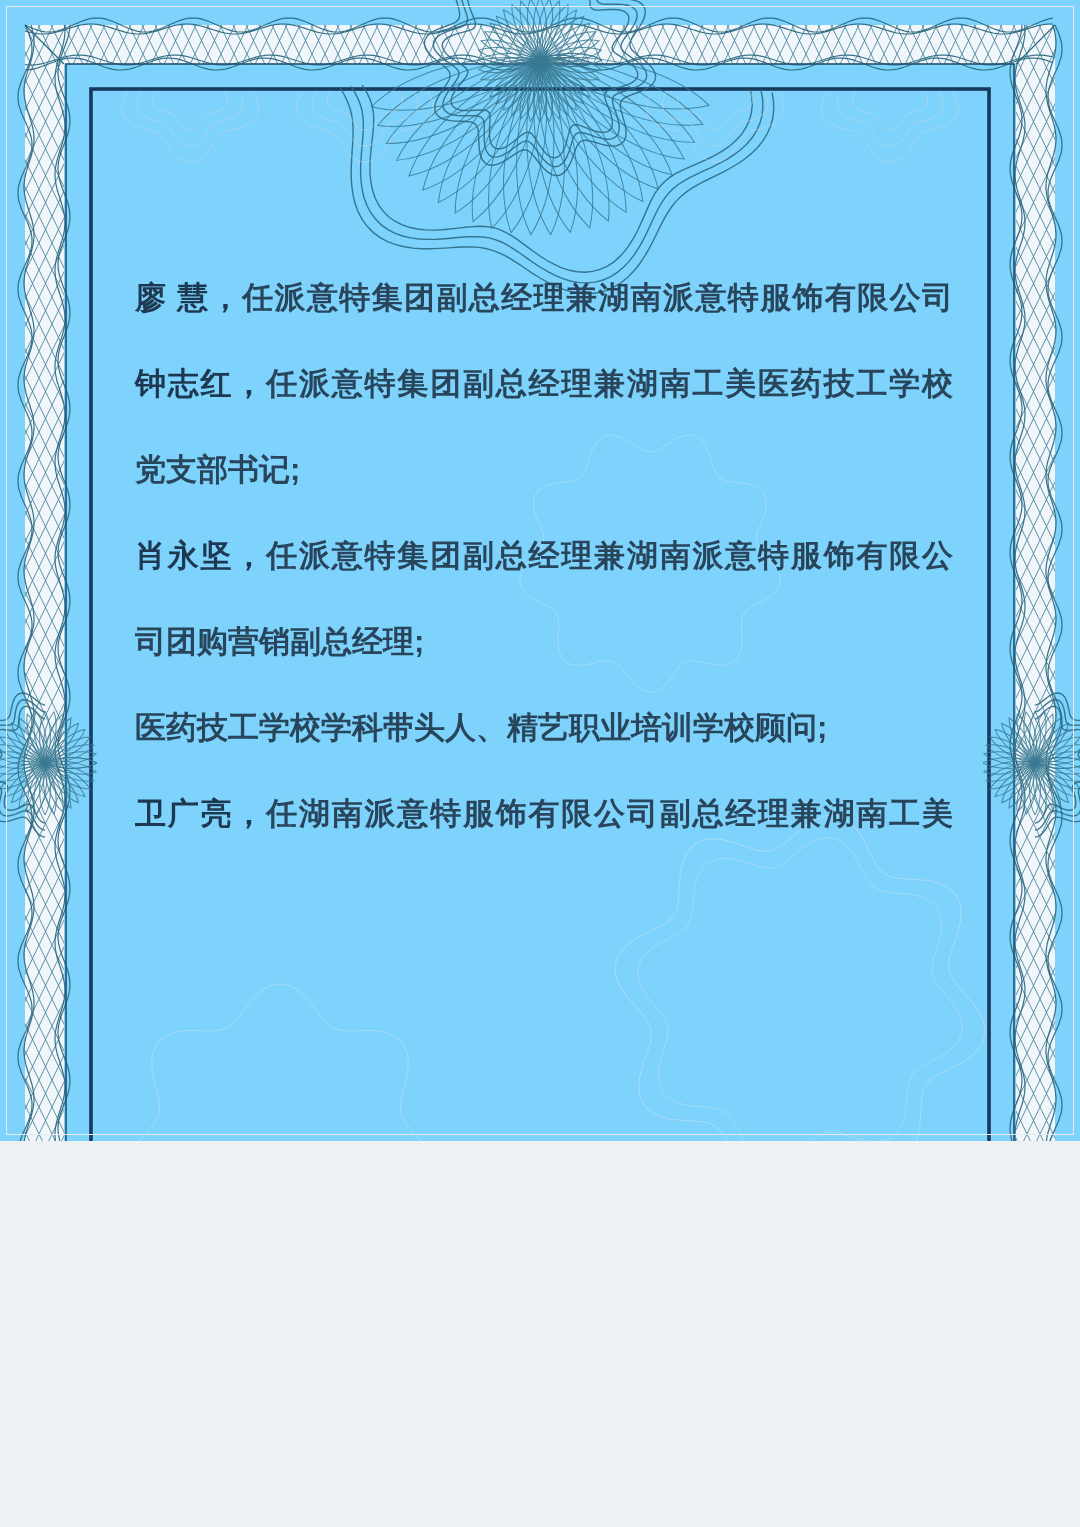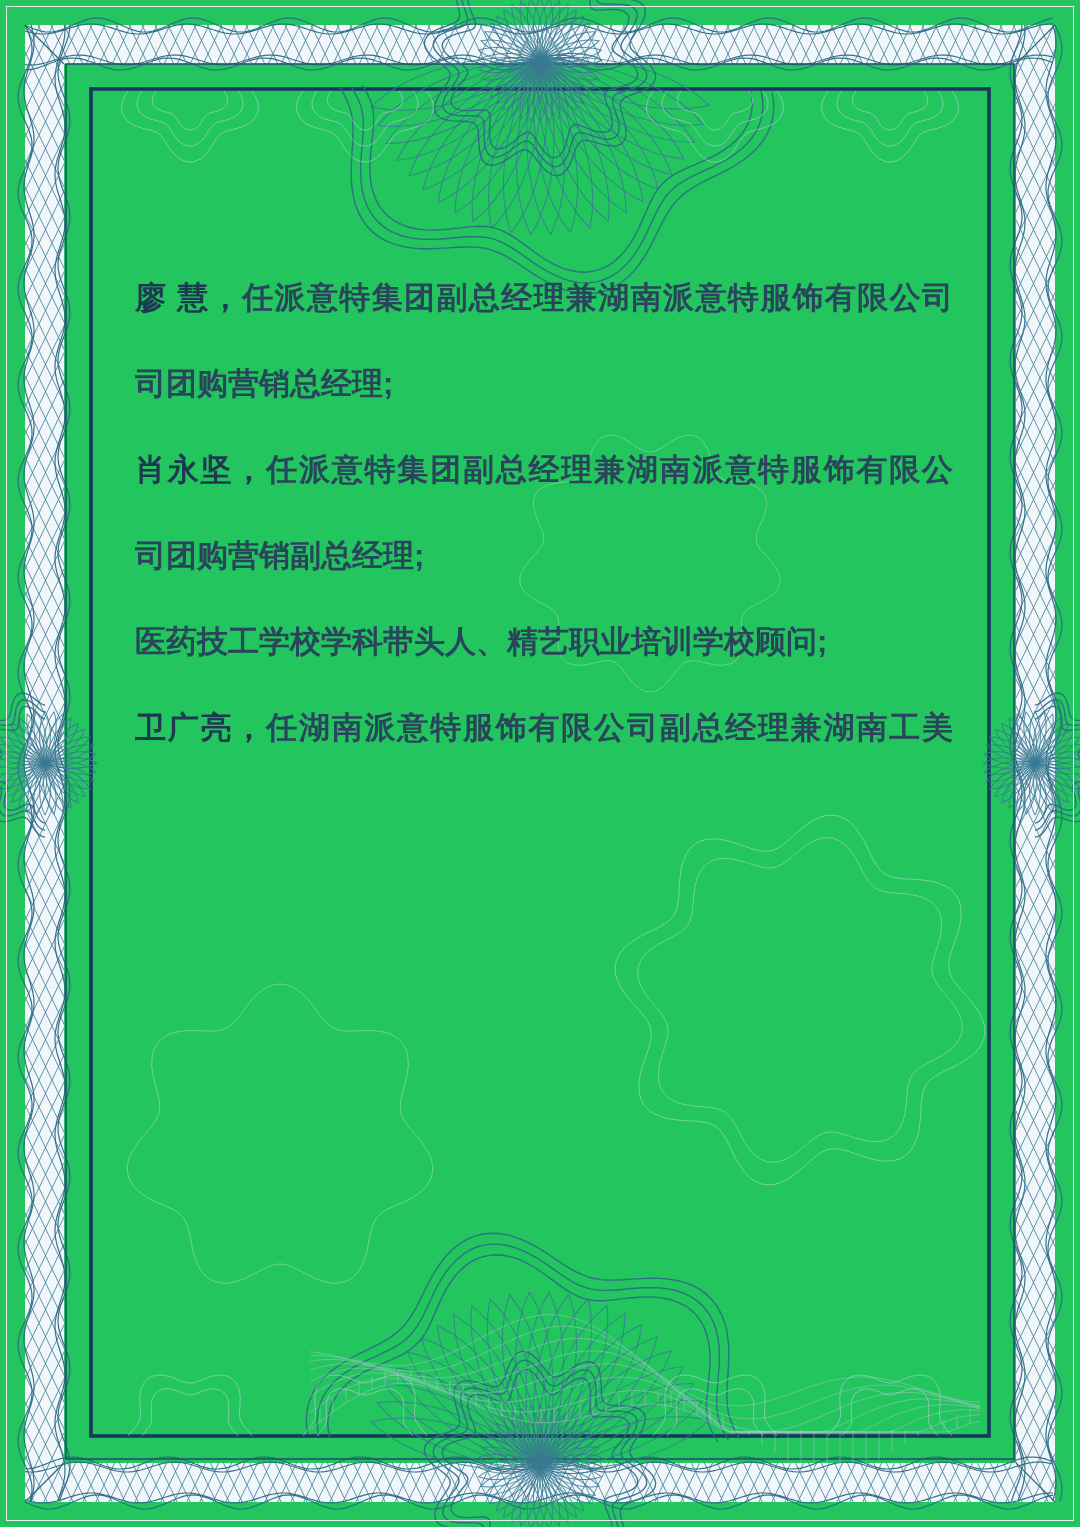--- a/index.html
+++ b/index.html
@@ -1,20 +1,20 @@
 <!DOCTYPE html>
 <html><head>
 <meta charset="utf-8">
 <style>
   html,body{margin:0;padding:0;background:#eef1f3;}
   .page{
     position:relative;
-    width:1080px;height:1527px;
+    width:1080px;height:1141px;
     margin:0 auto;
-    background:#22c55e;
+    background:#7dd3fc;
     overflow:hidden;
     font-family:"Liberation Sans","DejaVu Sans",sans-serif;
   }
   .page::after{
     content:"";position:absolute;inset:6px;
     border:1px solid #e7ebee;pointer-events:none;
   }
   #deco{position:absolute;inset:0;width:1080px;height:1527px;}
   .content{
     position:absolute;
@@ -392,23 +392,26 @@
       <path d="M420.0 1140.0 L423.8 1145.0 L427.2 1150.3 L429.9 1155.8 L431.8 1161.3 L432.7 1166.9 L432.5 1172.4 L431.2 1177.7 L428.8 1182.7 L425.5 1187.3 L421.2 1191.4 L416.3 1195.1 L410.9 1198.3 L405.3 1201.1 L399.7 1203.7 L394.3 1206.0 L389.3 1208.3 L384.8 1210.7 L381.0 1213.3 L377.7 1216.4 L375.2 1219.9 L373.2 1223.9 L371.6 1228.5 L370.4 1233.6 L369.3 1239.2 L368.2 1245.1 L366.9 1251.2 L365.2 1257.3 L363.0 1263.1 L360.3 1268.5 L356.9 1273.2 L352.9 1277.2 L348.4 1280.2 L343.3 1282.2 L337.8 1283.1 L332.1 1283.1 L326.2 1282.1 L320.2 1280.3 L314.4 1278.0 L308.8 1275.3 L303.4 1272.5 L298.2 1269.8 L293.4 1267.4 L288.8 1265.6 L284.3 1264.4 L280.0 1264.0 L275.7 1264.4 L271.2 1265.6 L266.6 1267.4 L261.8 1269.8 L256.6 1272.5 L251.2 1275.3 L245.6 1278.0 L239.8 1280.3 L233.8 1282.1 L227.9 1283.1 L222.2 1283.1 L216.7 1282.2 L211.6 1280.2 L207.1 1277.2 L203.1 1273.2 L199.7 1268.5 L197.0 1263.1 L194.8 1257.3 L193.1 1251.2 L191.8 1245.1 L190.7 1239.2 L189.6 1233.6 L188.4 1228.5 L186.8 1223.9 L184.8 1219.9 L182.3 1216.4 L179.0 1213.3 L175.2 1210.7 L170.7 1208.3 L165.7 1206.0 L160.3 1203.7 L154.7 1201.1 L149.1 1198.3 L143.7 1195.1 L138.8 1191.4 L134.5 1187.3 L131.2 1182.7 L128.8 1177.7 L127.5 1172.4 L127.3 1166.9 L128.2 1161.3 L130.1 1155.8 L132.8 1150.3 L136.2 1145.0 L140.0 1140.0 L144.0 1135.2 L147.8 1130.8 L151.4 1126.5 L154.5 1122.4 L156.9 1118.3 L158.6 1114.2 L159.5 1110.0 L159.7 1105.5 L159.2 1100.7 L158.1 1095.6 L156.7 1090.2 L155.1 1084.4 L153.7 1078.4 L152.5 1072.2 L151.8 1066.0 L151.8 1059.9 L152.7 1054.1 L154.4 1048.8 L157.1 1044.0 L160.7 1039.9 L165.1 1036.5 L170.2 1034.0 L175.9 1032.2 L182.0 1031.1 L188.2 1030.6 L194.5 1030.6 L200.6 1030.7 L206.5 1031.0 L211.9 1031.0 L216.9 1030.8 L221.5 1030.0 L225.6 1028.5 L229.4 1026.4 L232.9 1023.5 L236.3 1020.0 L239.6 1015.8 L243.1 1011.2 L246.7 1006.3 L250.5 1001.4 L254.7 996.7 L259.3 992.5 L264.1 988.9 L269.2 986.2 L274.6 984.6 L280.0 984.0 L285.4 984.6 L290.8 986.2 L295.9 988.9 L300.7 992.5 L305.3 996.7 L309.5 1001.4 L313.3 1006.3 L316.9 1011.2 L320.4 1015.8 L323.7 1020.0 L327.1 1023.5 L330.6 1026.4 L334.4 1028.5 L338.5 1030.0 L343.1 1030.8 L348.1 1031.0 L353.5 1031.0 L359.4 1030.7 L365.5 1030.6 L371.8 1030.6 L378.0 1031.1 L384.1 1032.2 L389.8 1034.0 L394.9 1036.5 L399.3 1039.9 L402.9 1044.0 L405.6 1048.8 L407.3 1054.1 L408.2 1059.9 L408.2 1066.0 L407.5 1072.2 L406.3 1078.4 L404.9 1084.4 L403.3 1090.2 L401.9 1095.6 L400.8 1100.7 L400.3 1105.5 L400.5 1110.0 L401.4 1114.2 L403.1 1118.3 L405.5 1122.4 L408.6 1126.5 L412.2 1130.8 L416.0 1135.2 L420.0 1140.0 Z" fill="none" stroke="#e0e6ec" stroke-width="1" opacity="0.4"></path>
       <path d="M770.0 560.0 L773.6 564.3 L776.7 568.9 L779.0 573.6 L780.1 578.3 L780.0 582.9 L778.5 587.3 L775.9 591.4 L772.1 595.0 L767.7 598.2 L762.8 601.0 L757.8 603.6 L753.2 605.9 L749.1 608.3 L745.9 611.0 L743.5 614.0 L742.1 617.5 L741.4 621.7 L741.4 626.4 L741.6 631.6 L741.9 637.1 L741.9 642.8 L741.4 648.3 L740.1 653.3 L737.9 657.7 L734.8 661.1 L730.9 663.6 L726.2 664.9 L721.0 665.3 L715.6 664.9 L710.0 663.9 L704.6 662.7 L699.5 661.5 L694.9 660.8 L690.7 660.7 L686.9 661.5 L683.6 663.3 L680.4 666.0 L677.3 669.6 L674.2 673.8 L670.8 678.2 L667.2 682.5 L663.3 686.4 L659.0 689.4 L654.6 691.3 L650.0 692.0 L645.4 691.3 L641.0 689.4 L636.7 686.4 L632.8 682.5 L629.2 678.2 L625.8 673.8 L622.7 669.6 L619.6 666.0 L616.4 663.3 L613.1 661.5 L609.3 660.7 L605.1 660.8 L600.5 661.5 L595.4 662.7 L590.0 663.9 L584.4 664.9 L579.0 665.3 L573.8 664.9 L569.1 663.6 L565.2 661.1 L562.1 657.7 L559.9 653.3 L558.6 648.3 L558.1 642.8 L558.1 637.1 L558.4 631.6 L558.6 626.4 L558.6 621.7 L557.9 617.5 L556.5 614.0 L554.1 611.0 L550.9 608.3 L546.8 605.9 L542.2 603.6 L537.2 601.0 L532.3 598.2 L527.9 595.0 L524.1 591.4 L521.5 587.3 L520.0 582.9 L519.9 578.3 L521.0 573.6 L523.3 568.9 L526.4 564.3 L530.0 560.0 L533.8 555.9 L537.3 552.1 L540.3 548.5 L542.5 544.9 L543.6 541.2 L543.8 537.4 L543.0 533.3 L541.4 528.9 L539.4 524.1 L537.2 519.0 L535.3 513.7 L533.9 508.3 L533.4 503.1 L534.0 498.3 L535.7 494.0 L538.6 490.4 L542.5 487.5 L547.2 485.3 L552.5 483.8 L558.1 482.9 L563.6 482.2 L568.8 481.5 L573.4 480.7 L577.3 479.3 L580.6 477.3 L583.1 474.4 L585.2 470.8 L586.8 466.4 L588.4 461.4 L590.0 456.1 L591.9 450.8 L594.3 445.8 L597.2 441.5 L600.8 438.2 L604.9 436.0 L609.4 435.0 L614.2 435.3 L619.3 436.7 L624.3 439.0 L629.2 441.8 L633.8 444.8 L638.2 447.7 L642.3 450.0 L646.2 451.5 L650.0 452.0 L653.8 451.5 L657.7 450.0 L661.8 447.7 L666.2 444.8 L670.8 441.8 L675.7 439.0 L680.7 436.7 L685.8 435.3 L690.6 435.0 L695.1 436.0 L699.2 438.2 L702.8 441.5 L705.7 445.8 L708.1 450.8 L710.0 456.1 L711.6 461.4 L713.2 466.4 L714.8 470.8 L716.9 474.4 L719.4 477.3 L722.7 479.3 L726.6 480.7 L731.2 481.5 L736.4 482.2 L741.9 482.9 L747.5 483.8 L752.8 485.3 L757.5 487.5 L761.4 490.4 L764.3 494.0 L766.0 498.3 L766.6 503.1 L766.1 508.3 L764.7 513.7 L762.8 519.0 L760.6 524.1 L758.6 528.9 L757.0 533.3 L756.2 537.4 L756.4 541.2 L757.5 544.9 L759.7 548.5 L762.7 552.1 L766.2 555.9 L770.0 560.0 Z" fill="none" stroke="#e4e9ef" stroke-width="1" opacity="0.35"></path>
     </svg>
 
   <div class="content">
 
     <div class="entry">
       <div class="line full"><span class="nm">廖 慧，</span><span>任派意特集团副总经理兼湖南派意特服饰有限公司</span></div>
     </div>
 
-
-    <div class="entry">
-      <div class="line"><span>司团购营销总经理;</span></div>
+    <div class="entry">
+      <div class="line full"><span class="nm">钟志红，</span><span>任派意特集团副总经理兼湖南工美医药技工学校</span></div>
+      <div class="line"><span>党支部书记;</span></div>
+    </div>
+
+    <div class="entry">
     </div>
 
     <div class="entry">
       <div class="line full"><span class="nm">肖永坚，</span><span>任派意特集团副总经理兼湖南派意特服饰有限公</span></div>
       <div class="line"><span>司团购营销副总经理;</span></div>
     </div>
 
     <div class="entry">
       <div class="line"><span>医药技工学校学科带头人、精艺职业培训学校顾问;</span></div>
       <div class="line full"><span class="nm">卫广亮，</span><span>任湖南派意特服饰有限公司副总经理兼湖南工美</span></div>

